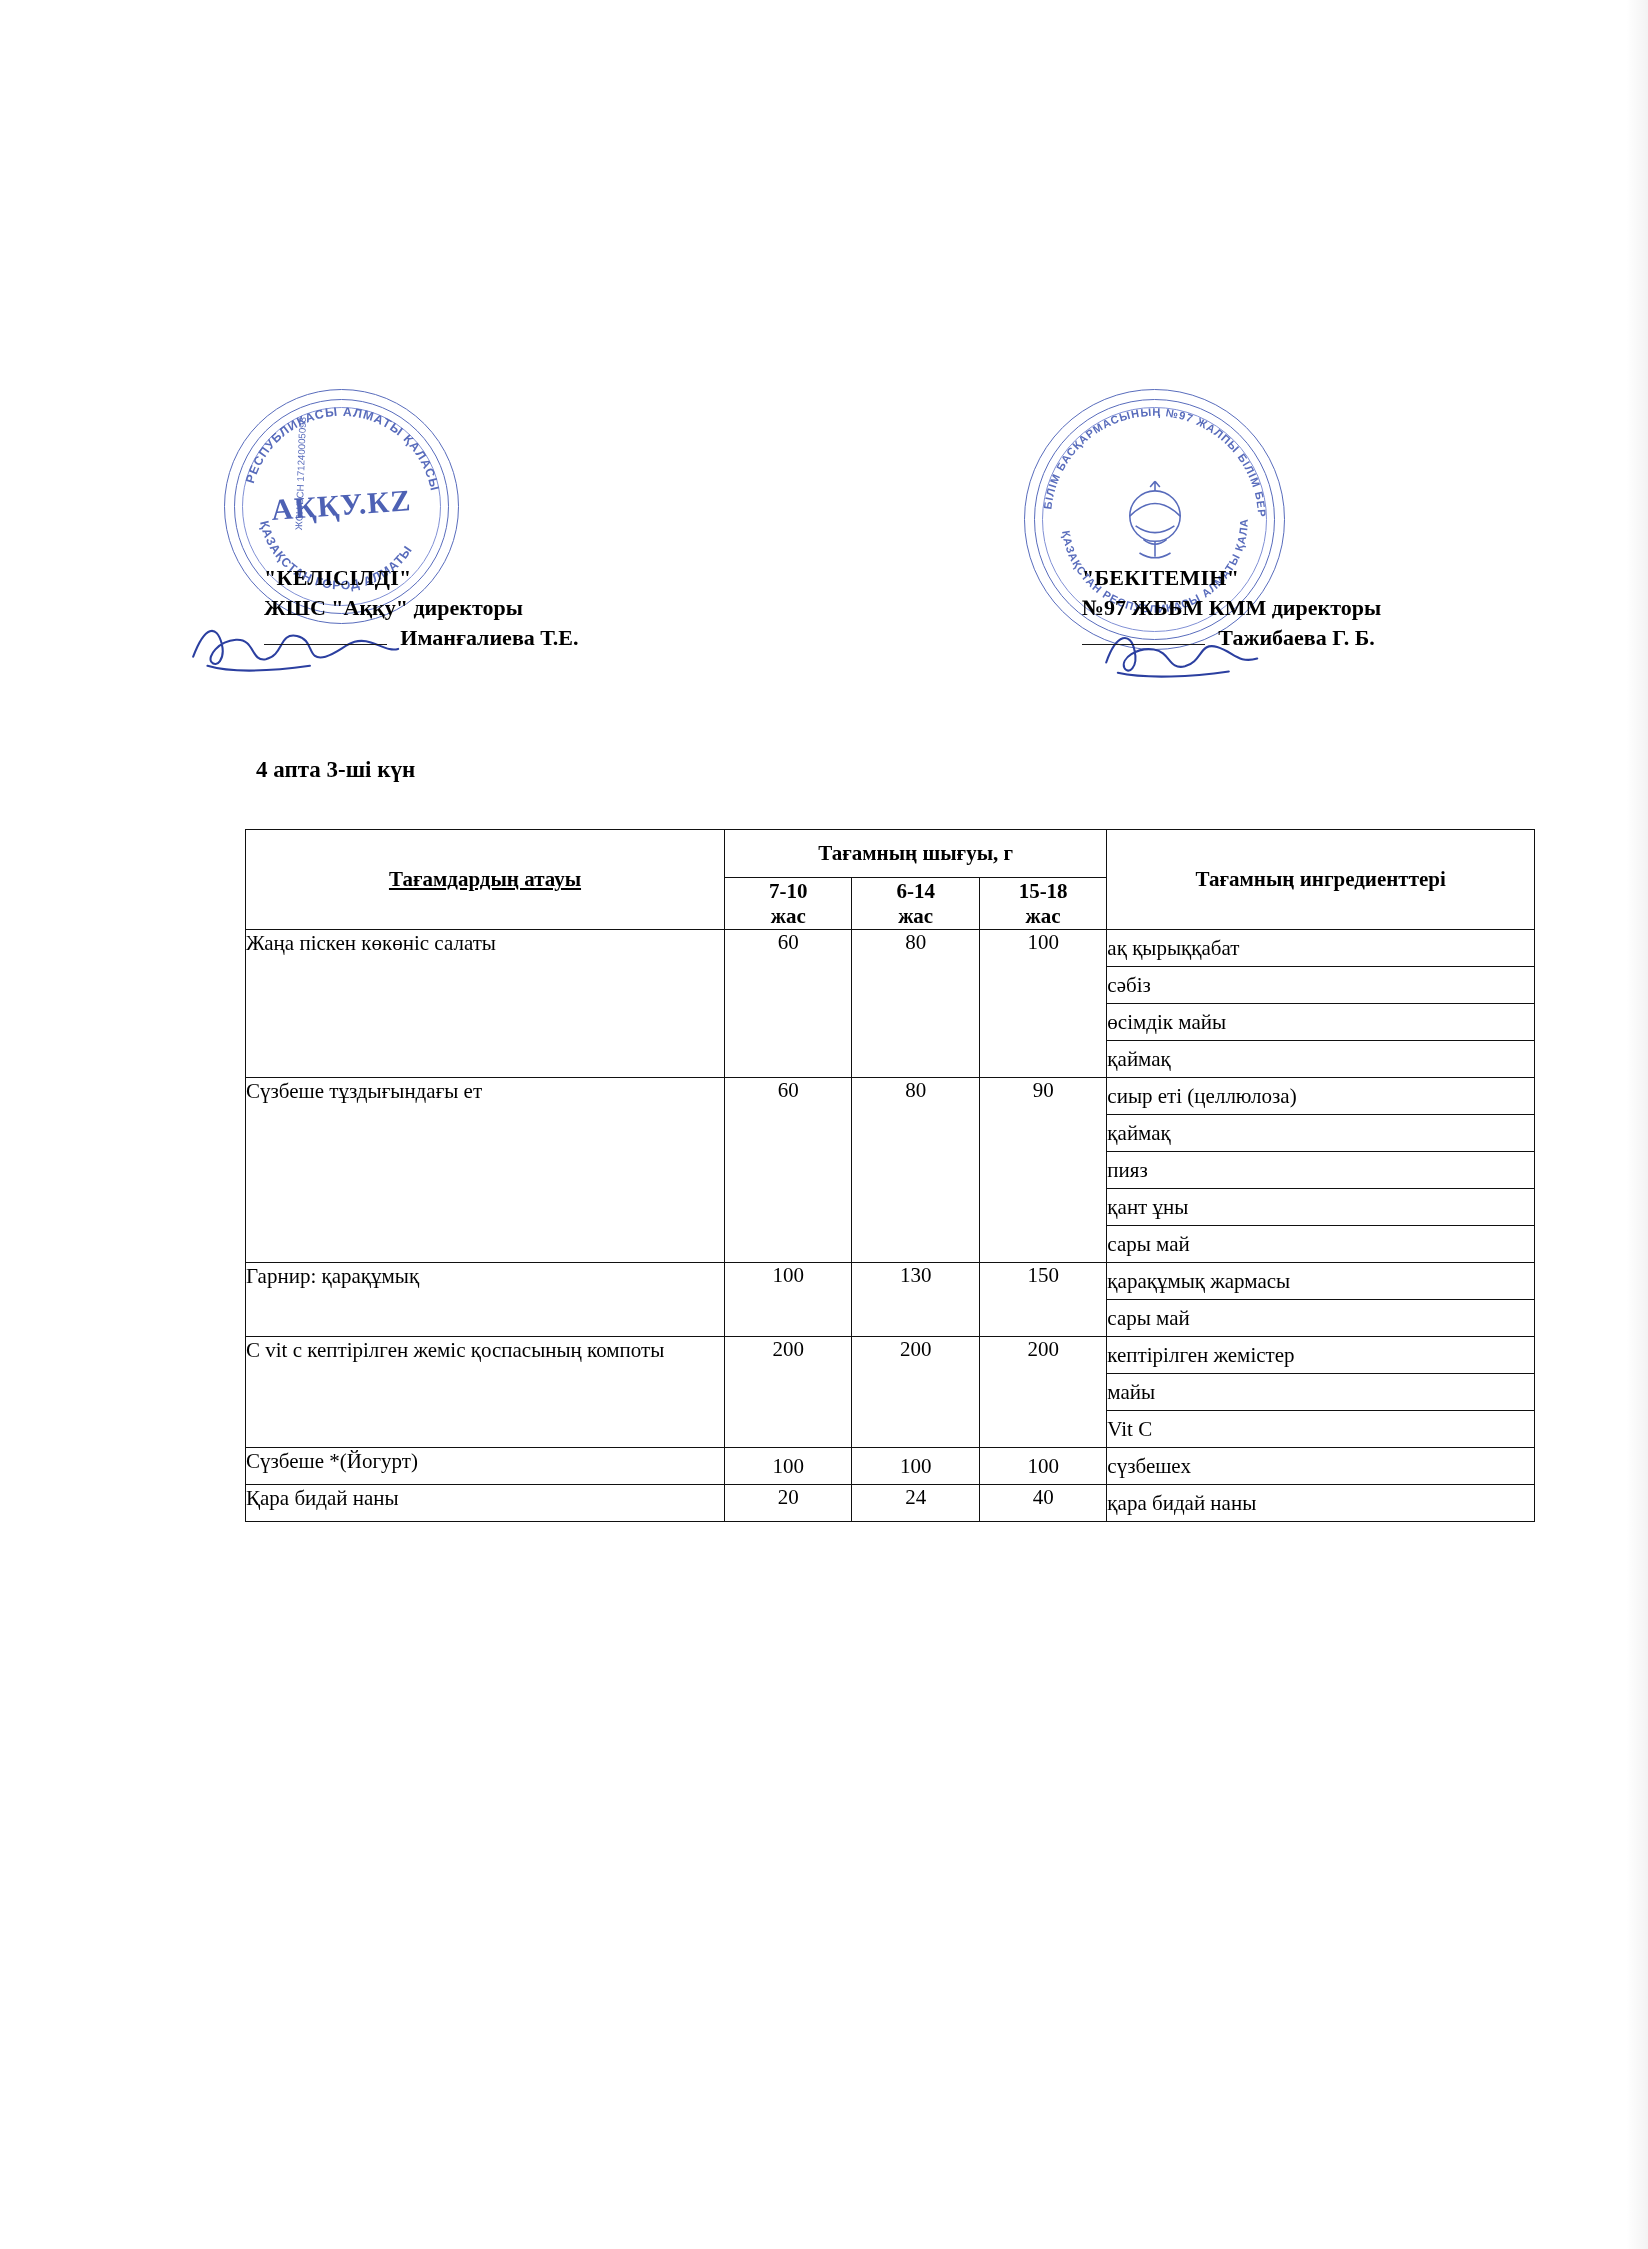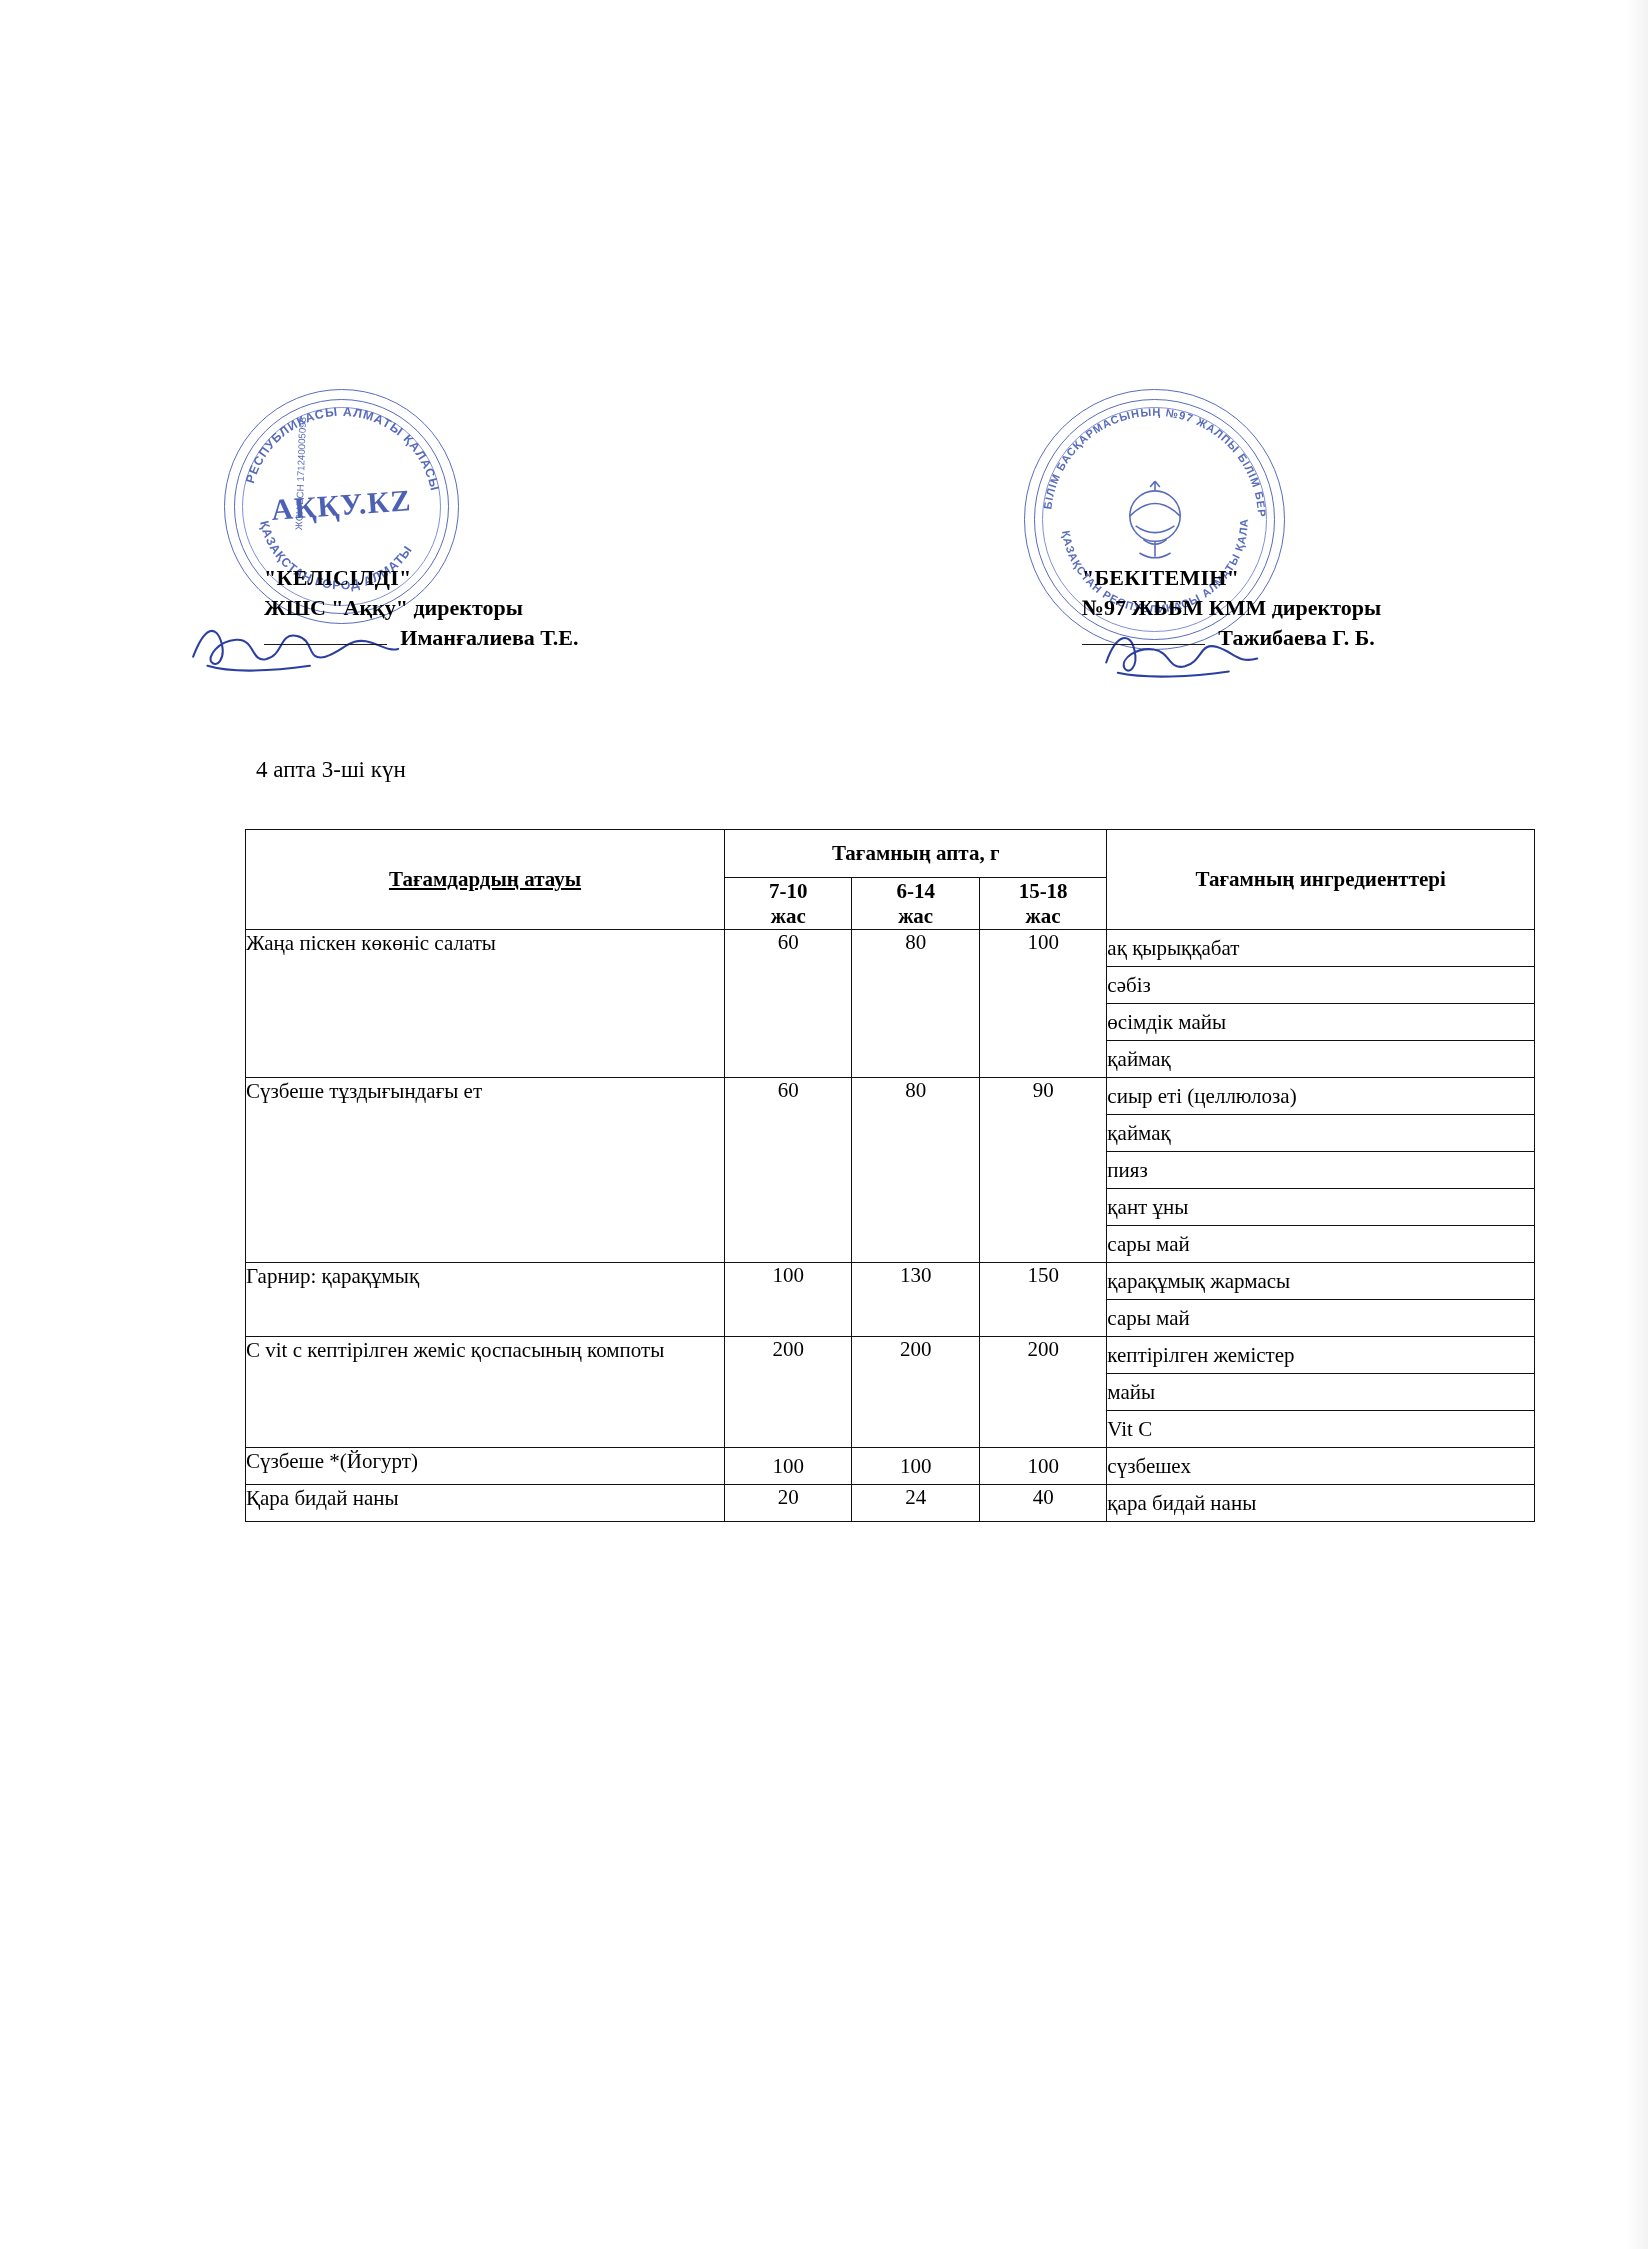--- a/index.html
+++ b/index.html
@@ -121,21 +121,21 @@
   #scrawl-left { left: 188px; top: 606px; width: 214px; height: 78px; }
   #scrawl-right { left: 1102px; top: 616px; width: 162px; height: 71px; }
   .scrawl path { fill: none; stroke: #2b3fa0; stroke-width: 3.2; stroke-linecap: round; }
 
   
   .day-title {
     position: absolute;
     left: 256px;
     top: 757px;
     font-size: 23px;
-    font-weight: normal;
+    font-weight: bold;
   }
 
   
   table.menu {
     position: absolute;
     left: 245px;
     top: 829px;
     width: 1290px;
     border-collapse: collapse;
     font-size: 21px;
@@ -250,21 +250,21 @@
     </div>
 
   </div>
 
   <div class="day-title">4 апта 3-ші күн</div>
 
   <table class="menu">
     <tbody>
       <tr>
         <th class="th-name" rowspan="2">Тағамдардың атауы</th>
-        <th class="th-out" colspan="3">Тағамның апта, г</th>
+        <th class="th-out" colspan="3">Тағамның шығуы, г</th>
         <th class="th-ing" rowspan="2">Тағамның ингредиенттері</th>
       </tr>
       <tr>
         <th class="th-age">
           <div>7-10</div>
           <div>жас</div>
         </th>
         <th class="th-age">
           <div>6-14</div>
           <div>жас</div>

